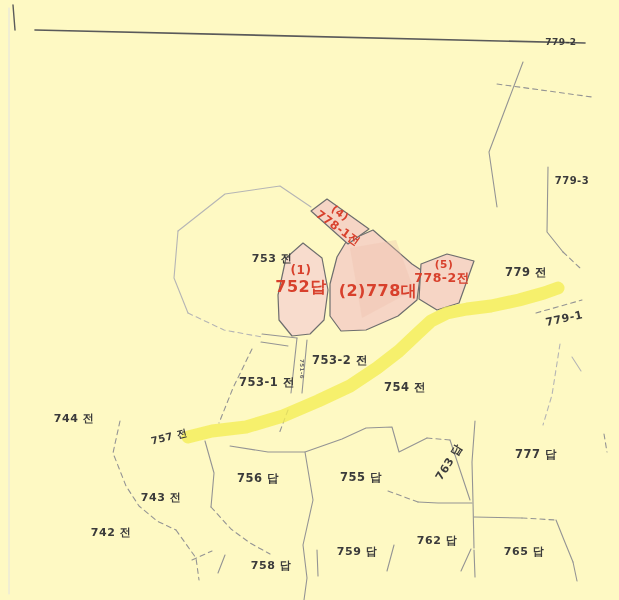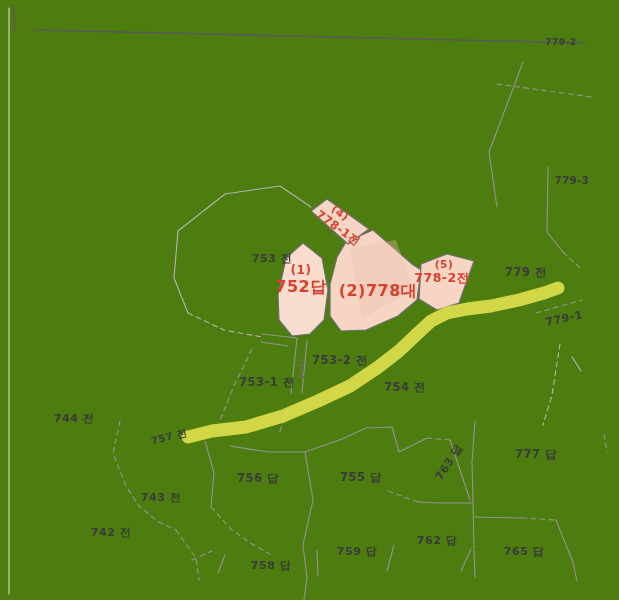--- a/index.html
+++ b/index.html
@@ -1,19 +1,19 @@
 <!DOCTYPE html>
 <html><head>
 <meta charset="utf-8">
 <style>
   html,body{margin:0;padding:0;background:#ffffff;}
   .page{
     position:relative;
     width:619px;height:600px;
-    background:#4d7c0f;
+    background:#fef9c3;
     overflow:hidden;
     font-family:"DejaVu Sans", sans-serif;
   }
   svg{display:block;}
   text{font-family:"DejaVu Sans", sans-serif;}
 </style>
 </head>
 <body>
 
 <div class="page">

